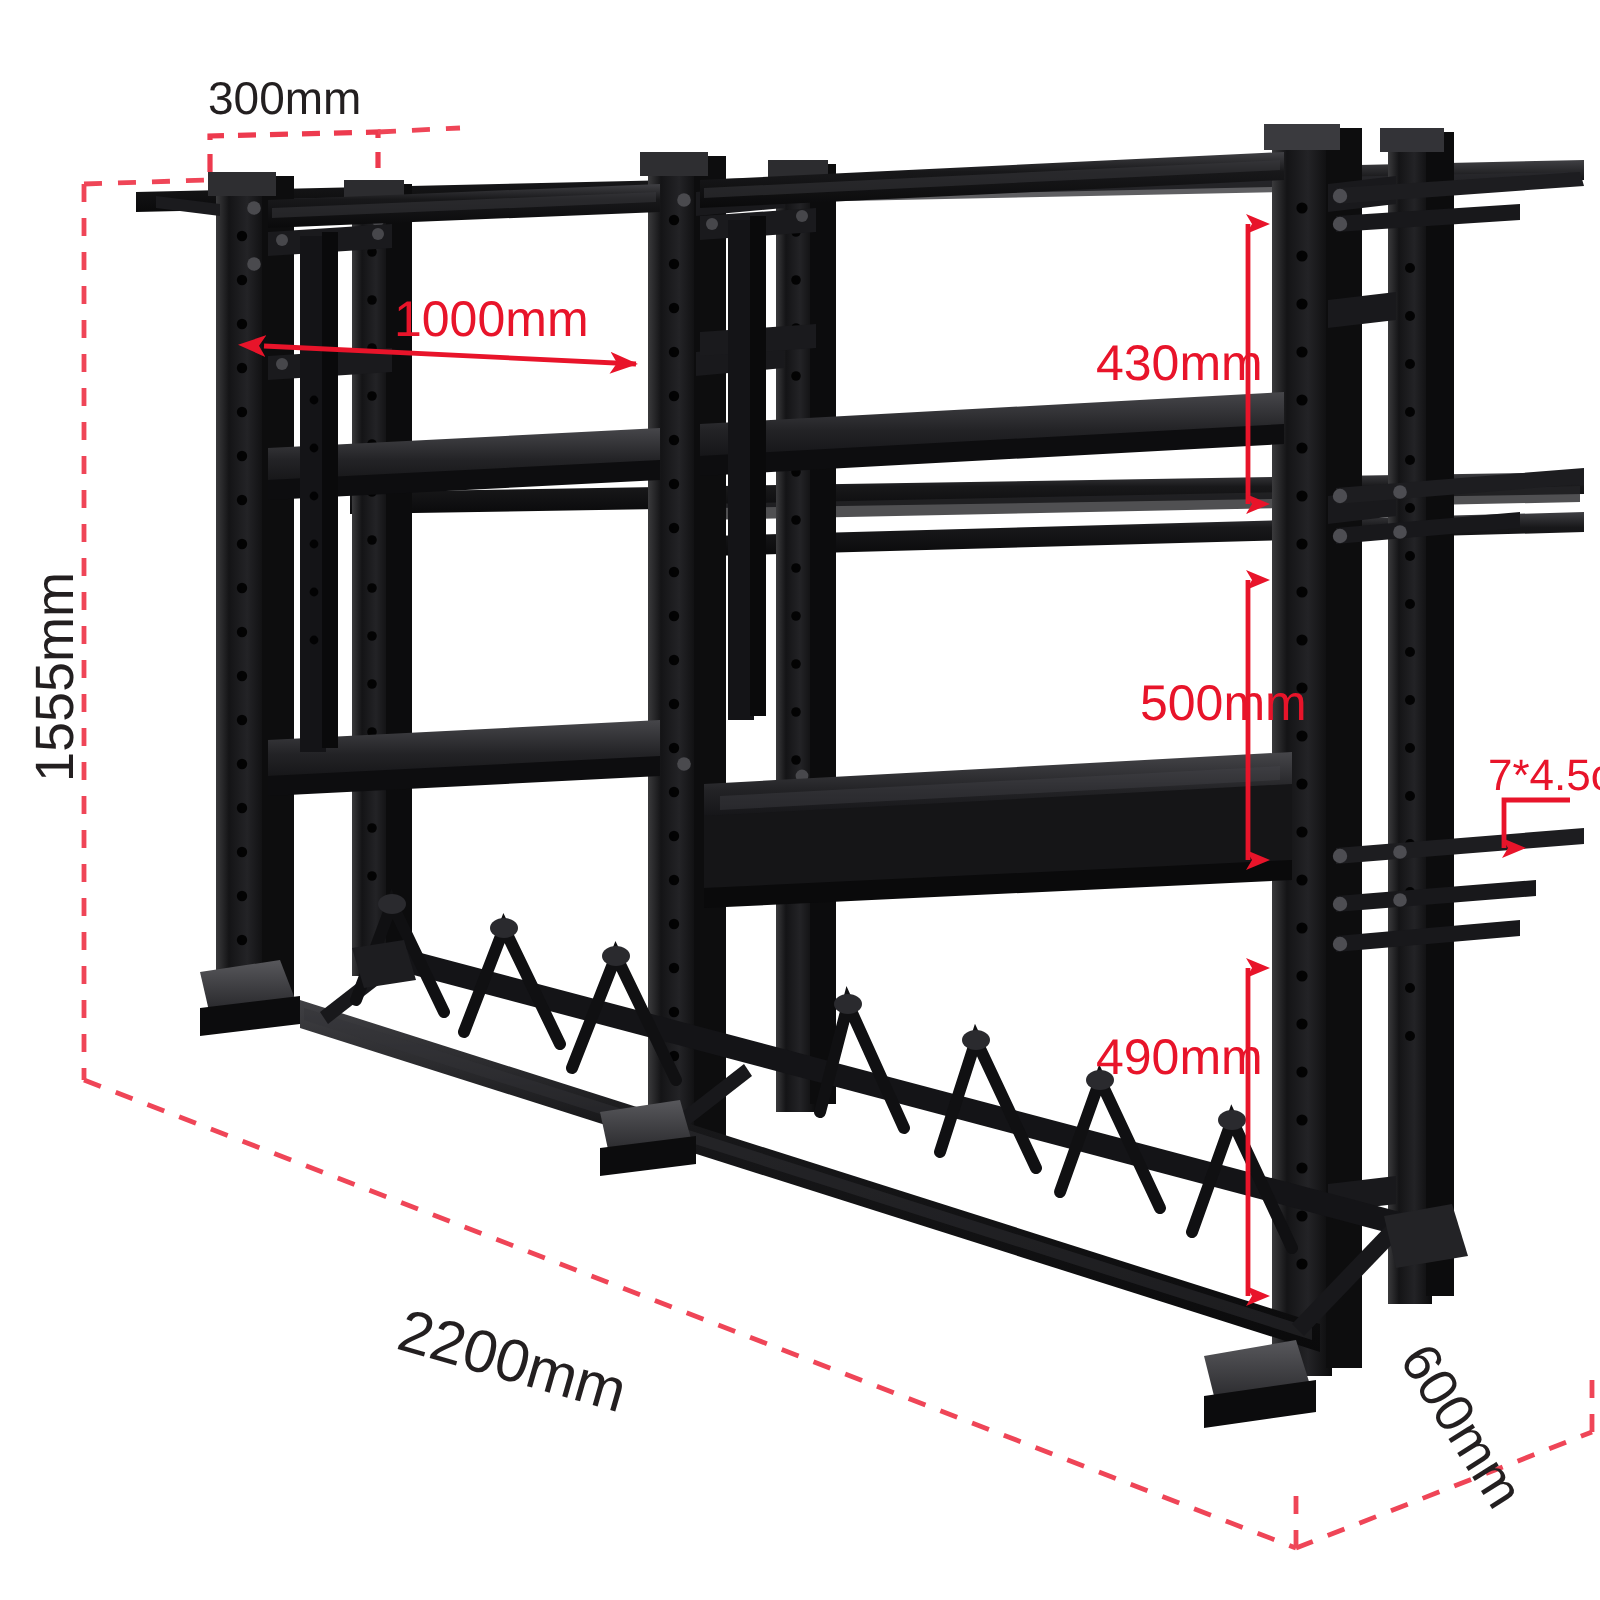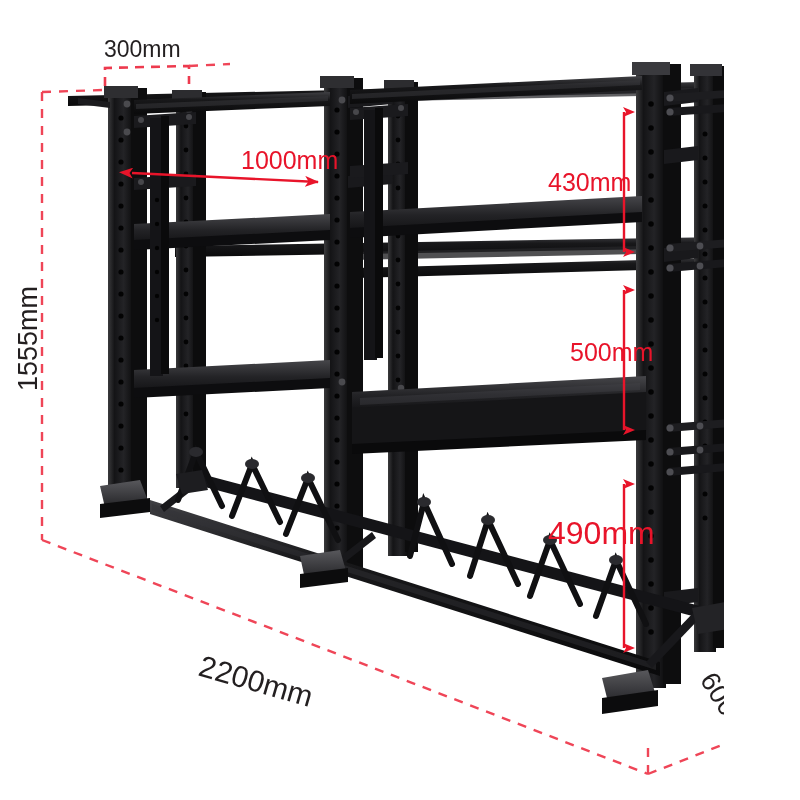--- a/index.html
+++ b/index.html
@@ -6,21 +6,21 @@
   html, body {
     margin: 0;
     padding: 0;
     background: #ffffff;
   }
   body {
     font-family: "Liberation Sans", sans-serif;
   }
   #stage {
     position: relative;
-    width: 724px;
+    width: 800px;
     height: 800px;
     background: #ffffff;
     overflow: hidden;
   }
   #stage svg.layer {
     position: absolute;
     left: 0;
     top: 0;
     width: 800px;
     height: 800px;
@@ -40,37 +40,36 @@
   }
   .lbl-300 {
     left: 104px;
     top: 38px;
     font-size: 23px;
   }
   .lbl-1000 {
     left: 197px;
     top: 148px;
     font-size: 25px;
-    margin-left: 44px;
   }
   .lbl-430 {
     left: 548px;
     top: 170px;
     font-size: 25px;
     text-align: right;
   }
   .lbl-500 {
     left: 570px;
     top: 340px;
     font-size: 25px;
   }
   .lbl-490 {
     left: 548px;
     top: 517px;
-    font-size: 32px;
+    font-size: 25px;
   }
   .lbl-7x45 {
     left: 744px;
     top: 377px;
     font-size: 22px;
   }
   .lbl-1555 {
     left: -32px;
     top: 325px;
     width: 120px;

